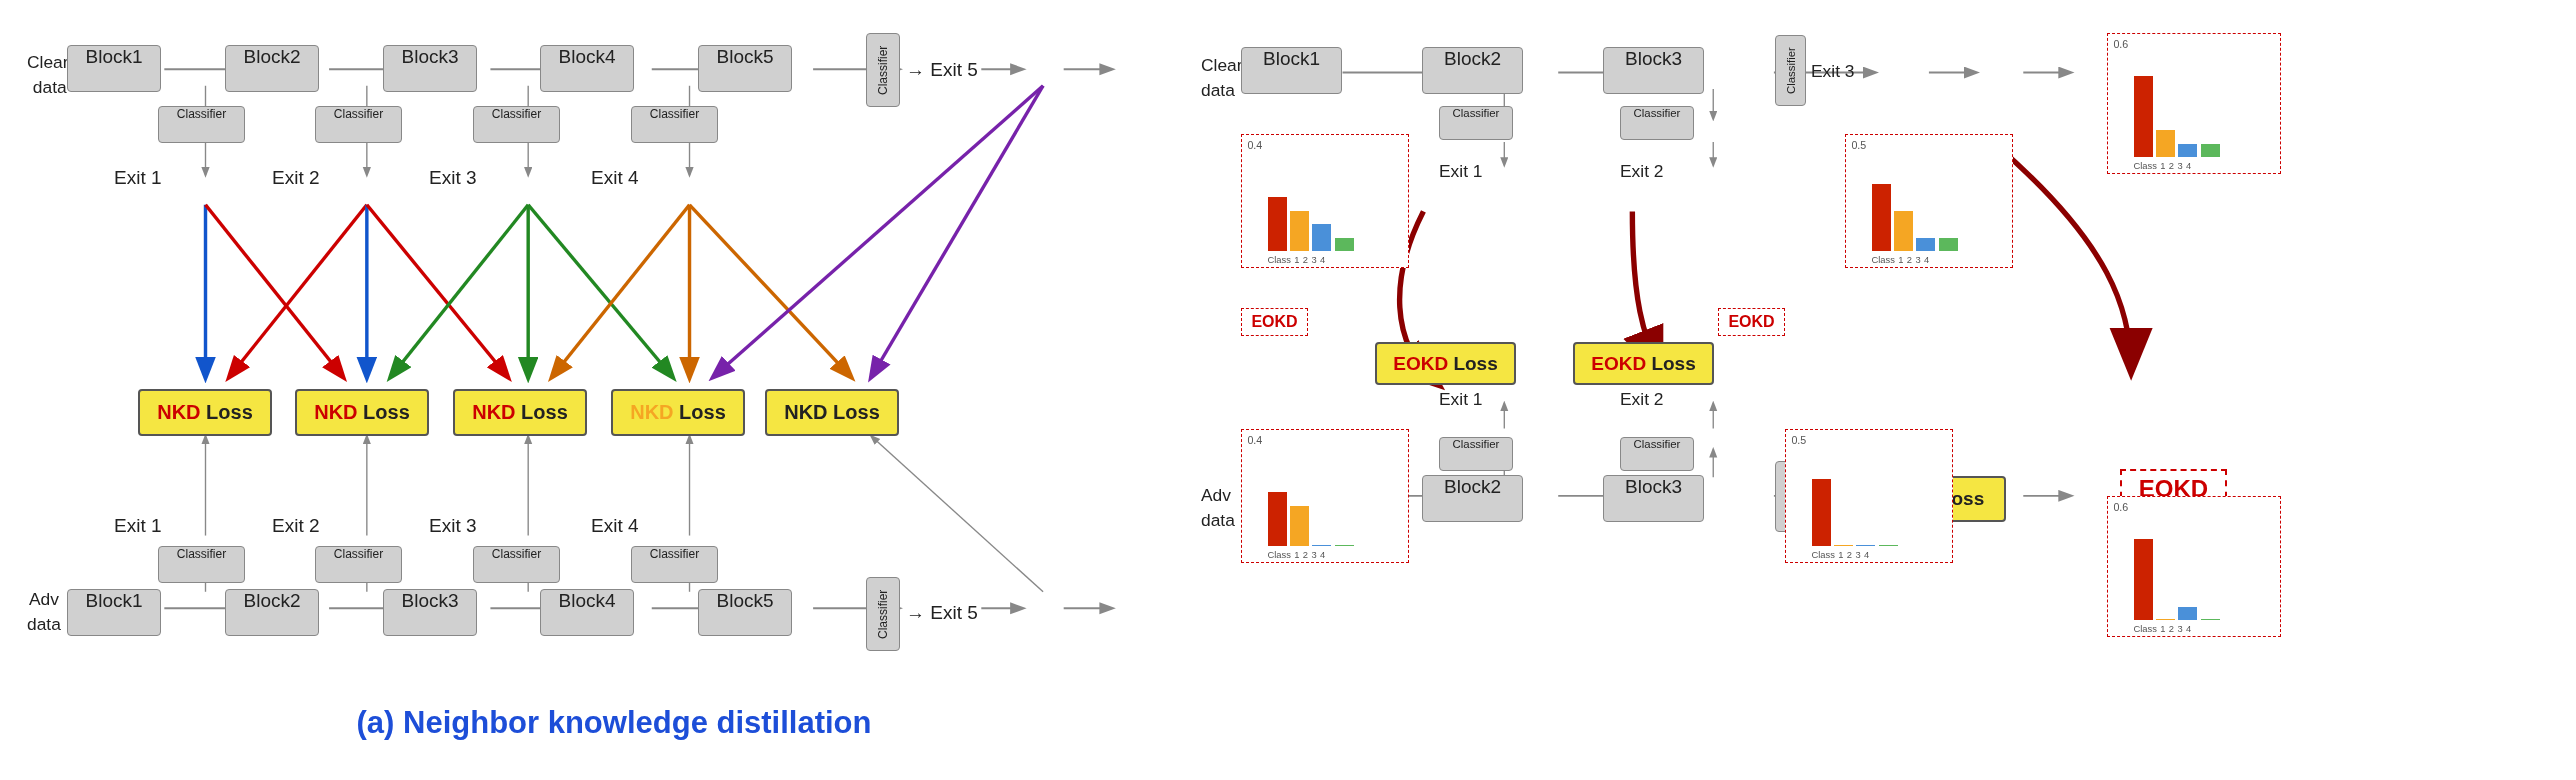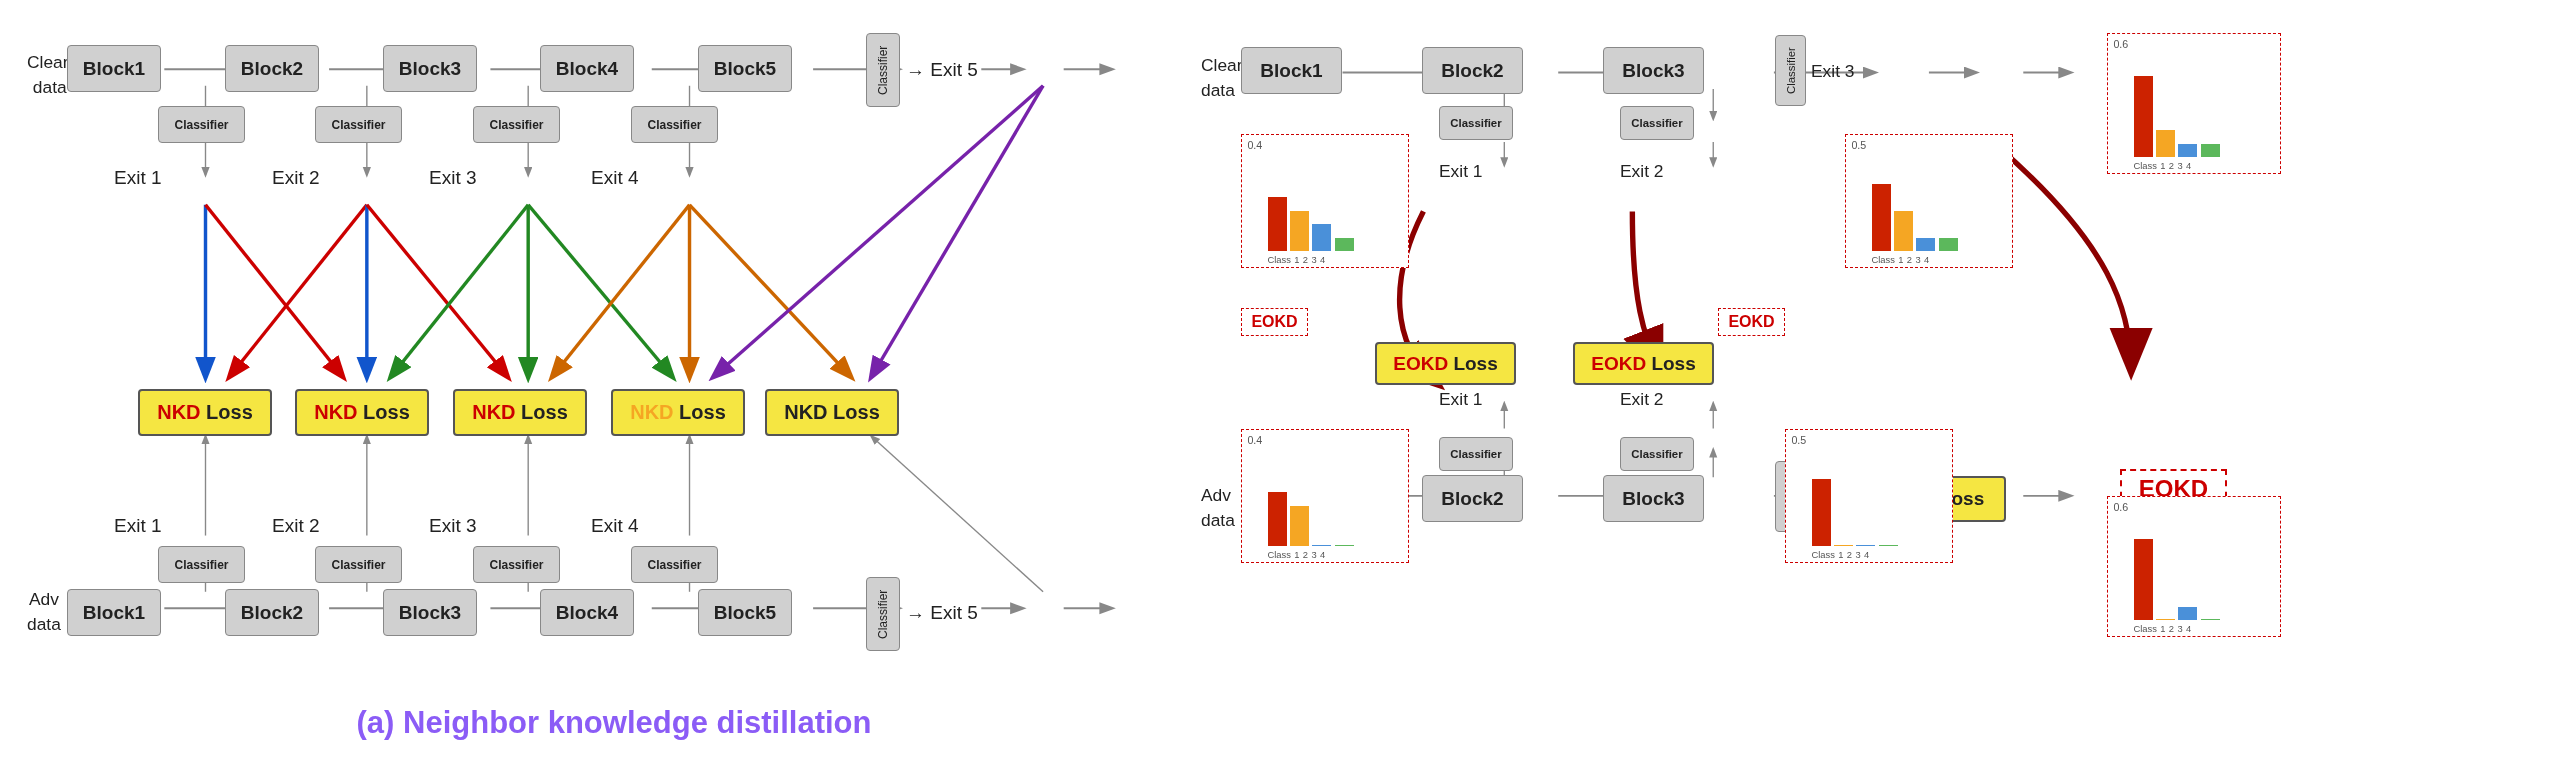--- a/index.html
+++ b/index.html
@@ -33,35 +33,34 @@
       padding: 13.4px;
     }
 
     .diagram-label {
       position: absolute;
       bottom: 0;
       width: 100%;
       text-align: center;
       font-size: 32px;
       font-weight: bold;
-      color: #8b5cf6;
+      color: #1d4ed8;
       left: 0;
     }
 
     
     .block-box {
       position: absolute;
       background: #d0d0d0;
       border: 1.3px solid #888;
       border-radius: 4px;
       display: flex;
-      align-items: center;
       justify-content: center;
       font-size: 19px;
-      font-weight: bold;
+      font-weight: normal;
       color: #222;
     }
 
     .classifier-box {
       position: absolute;
       background: #d0d0d0;
       border: 1.3px solid #888;
       border-radius: 4px;
       display: flex;
       align-items: center;

